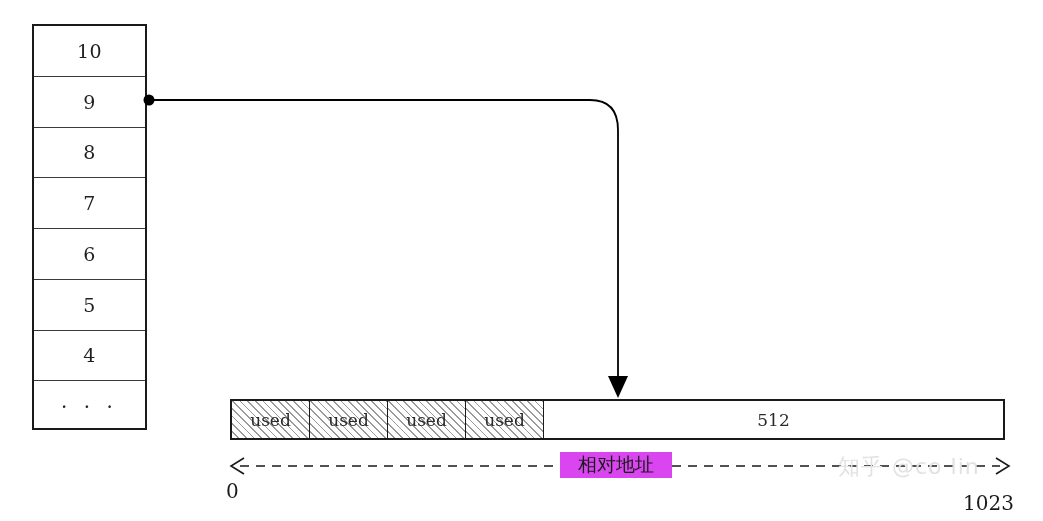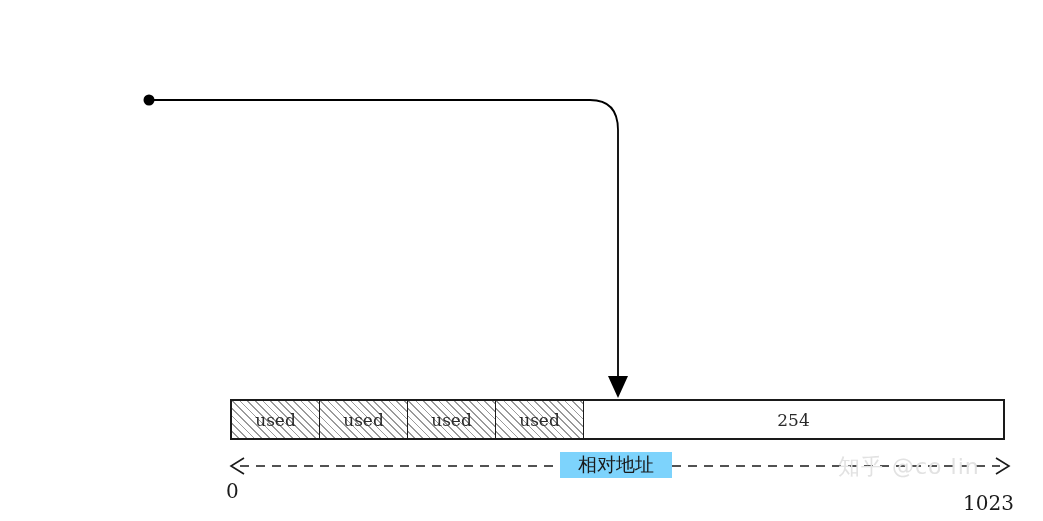--- a/index.html
+++ b/index.html
@@ -78,21 +78,21 @@
     align-items: center;
     justify-content: center;
     font-size: 17px;
     color: #2a2a2a;
     position: relative;
   }
   .mem-block:last-child {
     border-right: none;
   }
   .mem-block.used {
-    width: 88px;
+    width: 78px;
     flex: none;
     background-image: repeating-linear-gradient(
       45deg,
       rgba(0,0,0,0) 0px,
       rgba(0,0,0,0) 4.2px,
       #9a9a9a 4.2px,
       #9a9a9a 5.4px
     );
   }
   .mem-block.free {
@@ -116,21 +116,21 @@
     height: 81px;
     pointer-events: none;
   }
   #axis-caption {
     position: absolute;
     left: 560px;
     top: 452px;
     width: 112px;
     text-align: center;
     font-size: 19px;
-    background: #7dd3fc;
+    background: #d946ef;
     color: #1a1a1a;
     font-family: "DejaVu Sans", "Liberation Sans", sans-serif;
   }
   #axis-left-label {
     position: absolute;
     left: 226px;
     top: 479px;
     font-size: 20px;
     color: #1a1a1a;
   }
@@ -153,20 +153,46 @@
     letter-spacing: 1px;
     white-space: nowrap;
     font-family: "DejaVu Sans", "Liberation Sans", sans-serif;
   }
 </style>
 </head>
 <body>
 
 <div id="canvas">
 
+  <div id="stack">
+    <div class="stack-cell">
+      <span>10</span>
+    </div>
+    <div class="stack-cell">
+      <span>9</span>
+    </div>
+    <div class="stack-cell">
+      <span>8</span>
+    </div>
+    <div class="stack-cell">
+      <span>7</span>
+    </div>
+    <div class="stack-cell">
+      <span>6</span>
+    </div>
+    <div class="stack-cell">
+      <span>5</span>
+    </div>
+    <div class="stack-cell">
+      <span>4</span>
+    </div>
+    <div class="stack-cell ellipsis">
+      <span>· · ·</span>
+    </div>
+  </div>
 
   <svg id="pointer-svg" viewBox="0 0 1043 521" xmlns="http://www.w3.org/2000/svg">
     <circle cx="149" cy="100" r="5.5" fill="#000000"></circle>
     <path d="M 149 100 L 590 100 Q 618 100 618 130 L 618 378" fill="none" stroke="#000000" stroke-width="1.8"></path>
     <polygon points="608,376 628,376 618,398" fill="#000000"></polygon>
   </svg>
 
   <div id="membar">
     <div class="mem-block used">
       <span class="mem-label">used</span>
@@ -174,21 +200,21 @@
     <div class="mem-block used">
       <span class="mem-label">used</span>
     </div>
     <div class="mem-block used">
       <span class="mem-label">used</span>
     </div>
     <div class="mem-block used">
       <span class="mem-label">used</span>
     </div>
     <div class="mem-block free">
-      <span class="mem-label">254</span>
+      <span class="mem-label">512</span>
     </div>
   </div>
 
   <svg id="axis-svg" viewBox="0 0 1043 81" xmlns="http://www.w3.org/2000/svg">
     <line x1="240" y1="26" x2="1000" y2="26" stroke="#1a1a1a" stroke-width="1.6" stroke-dasharray="9 7"></line>
     <polyline points="244,18 231,26 244,34" fill="none" stroke="#1a1a1a" stroke-width="1.6"></polyline>
     <polyline points="996,18 1009,26 996,34" fill="none" stroke="#1a1a1a" stroke-width="1.6"></polyline>
   </svg>
 
   <div id="axis-caption">相对地址</div>

